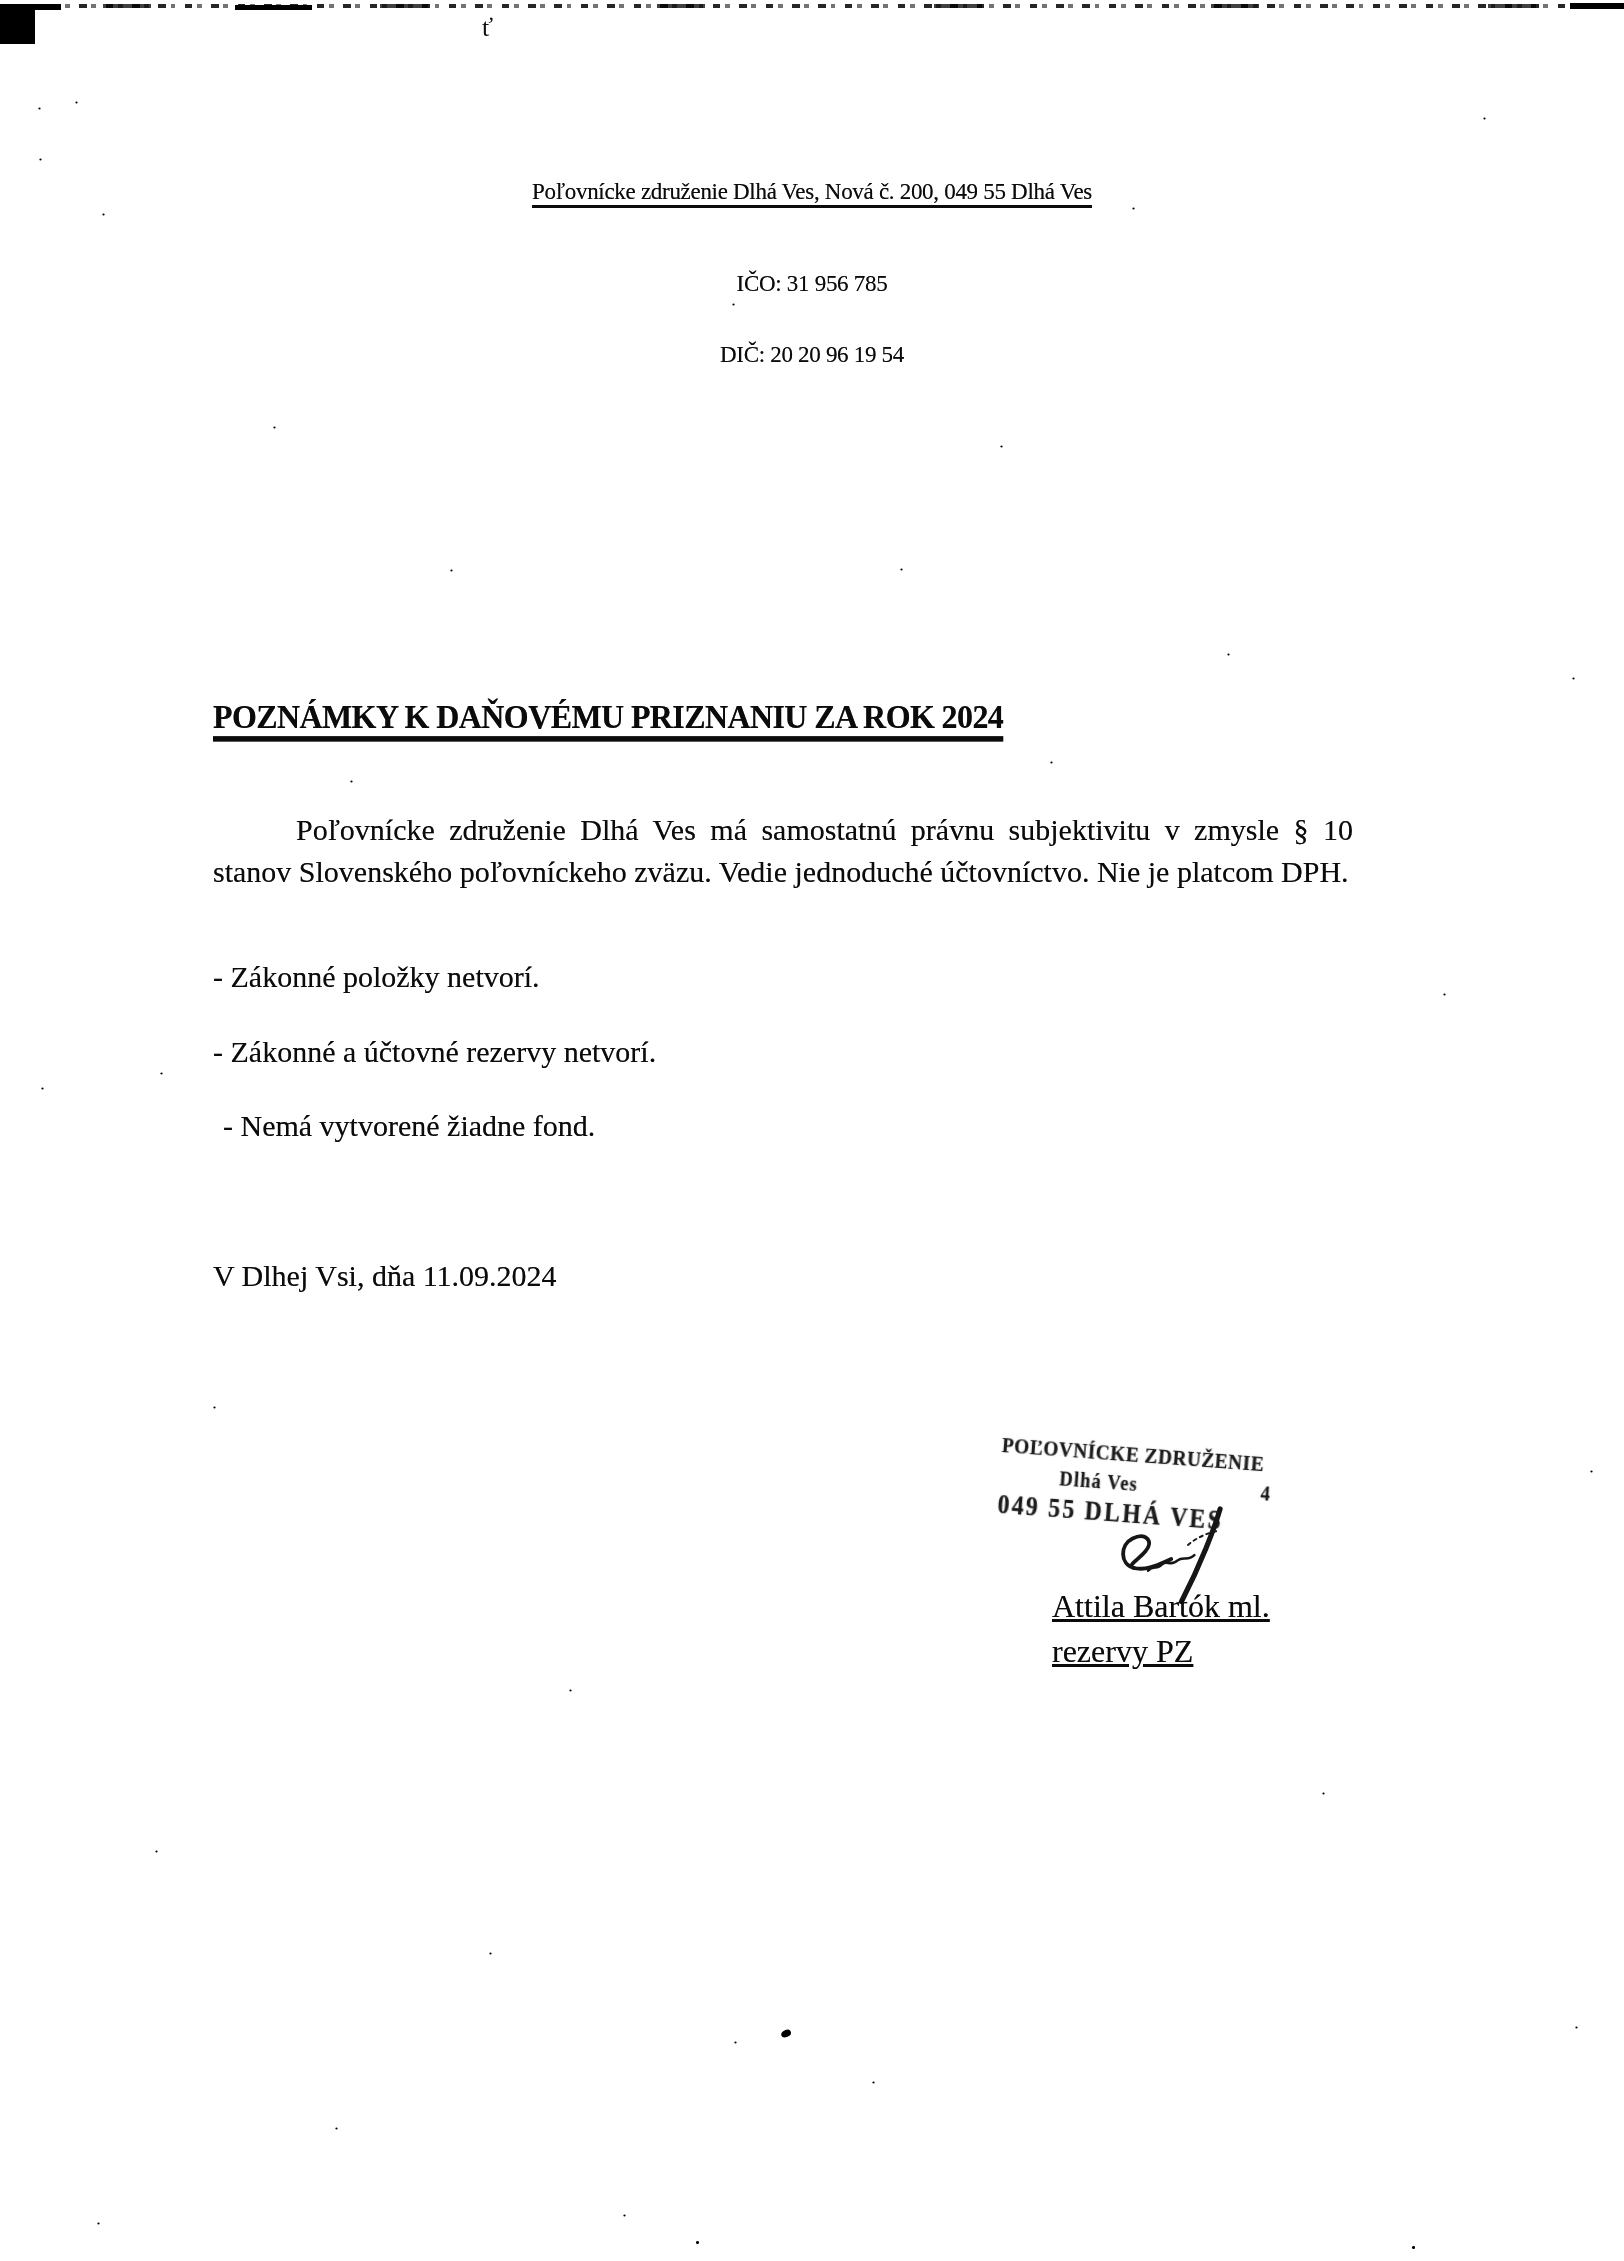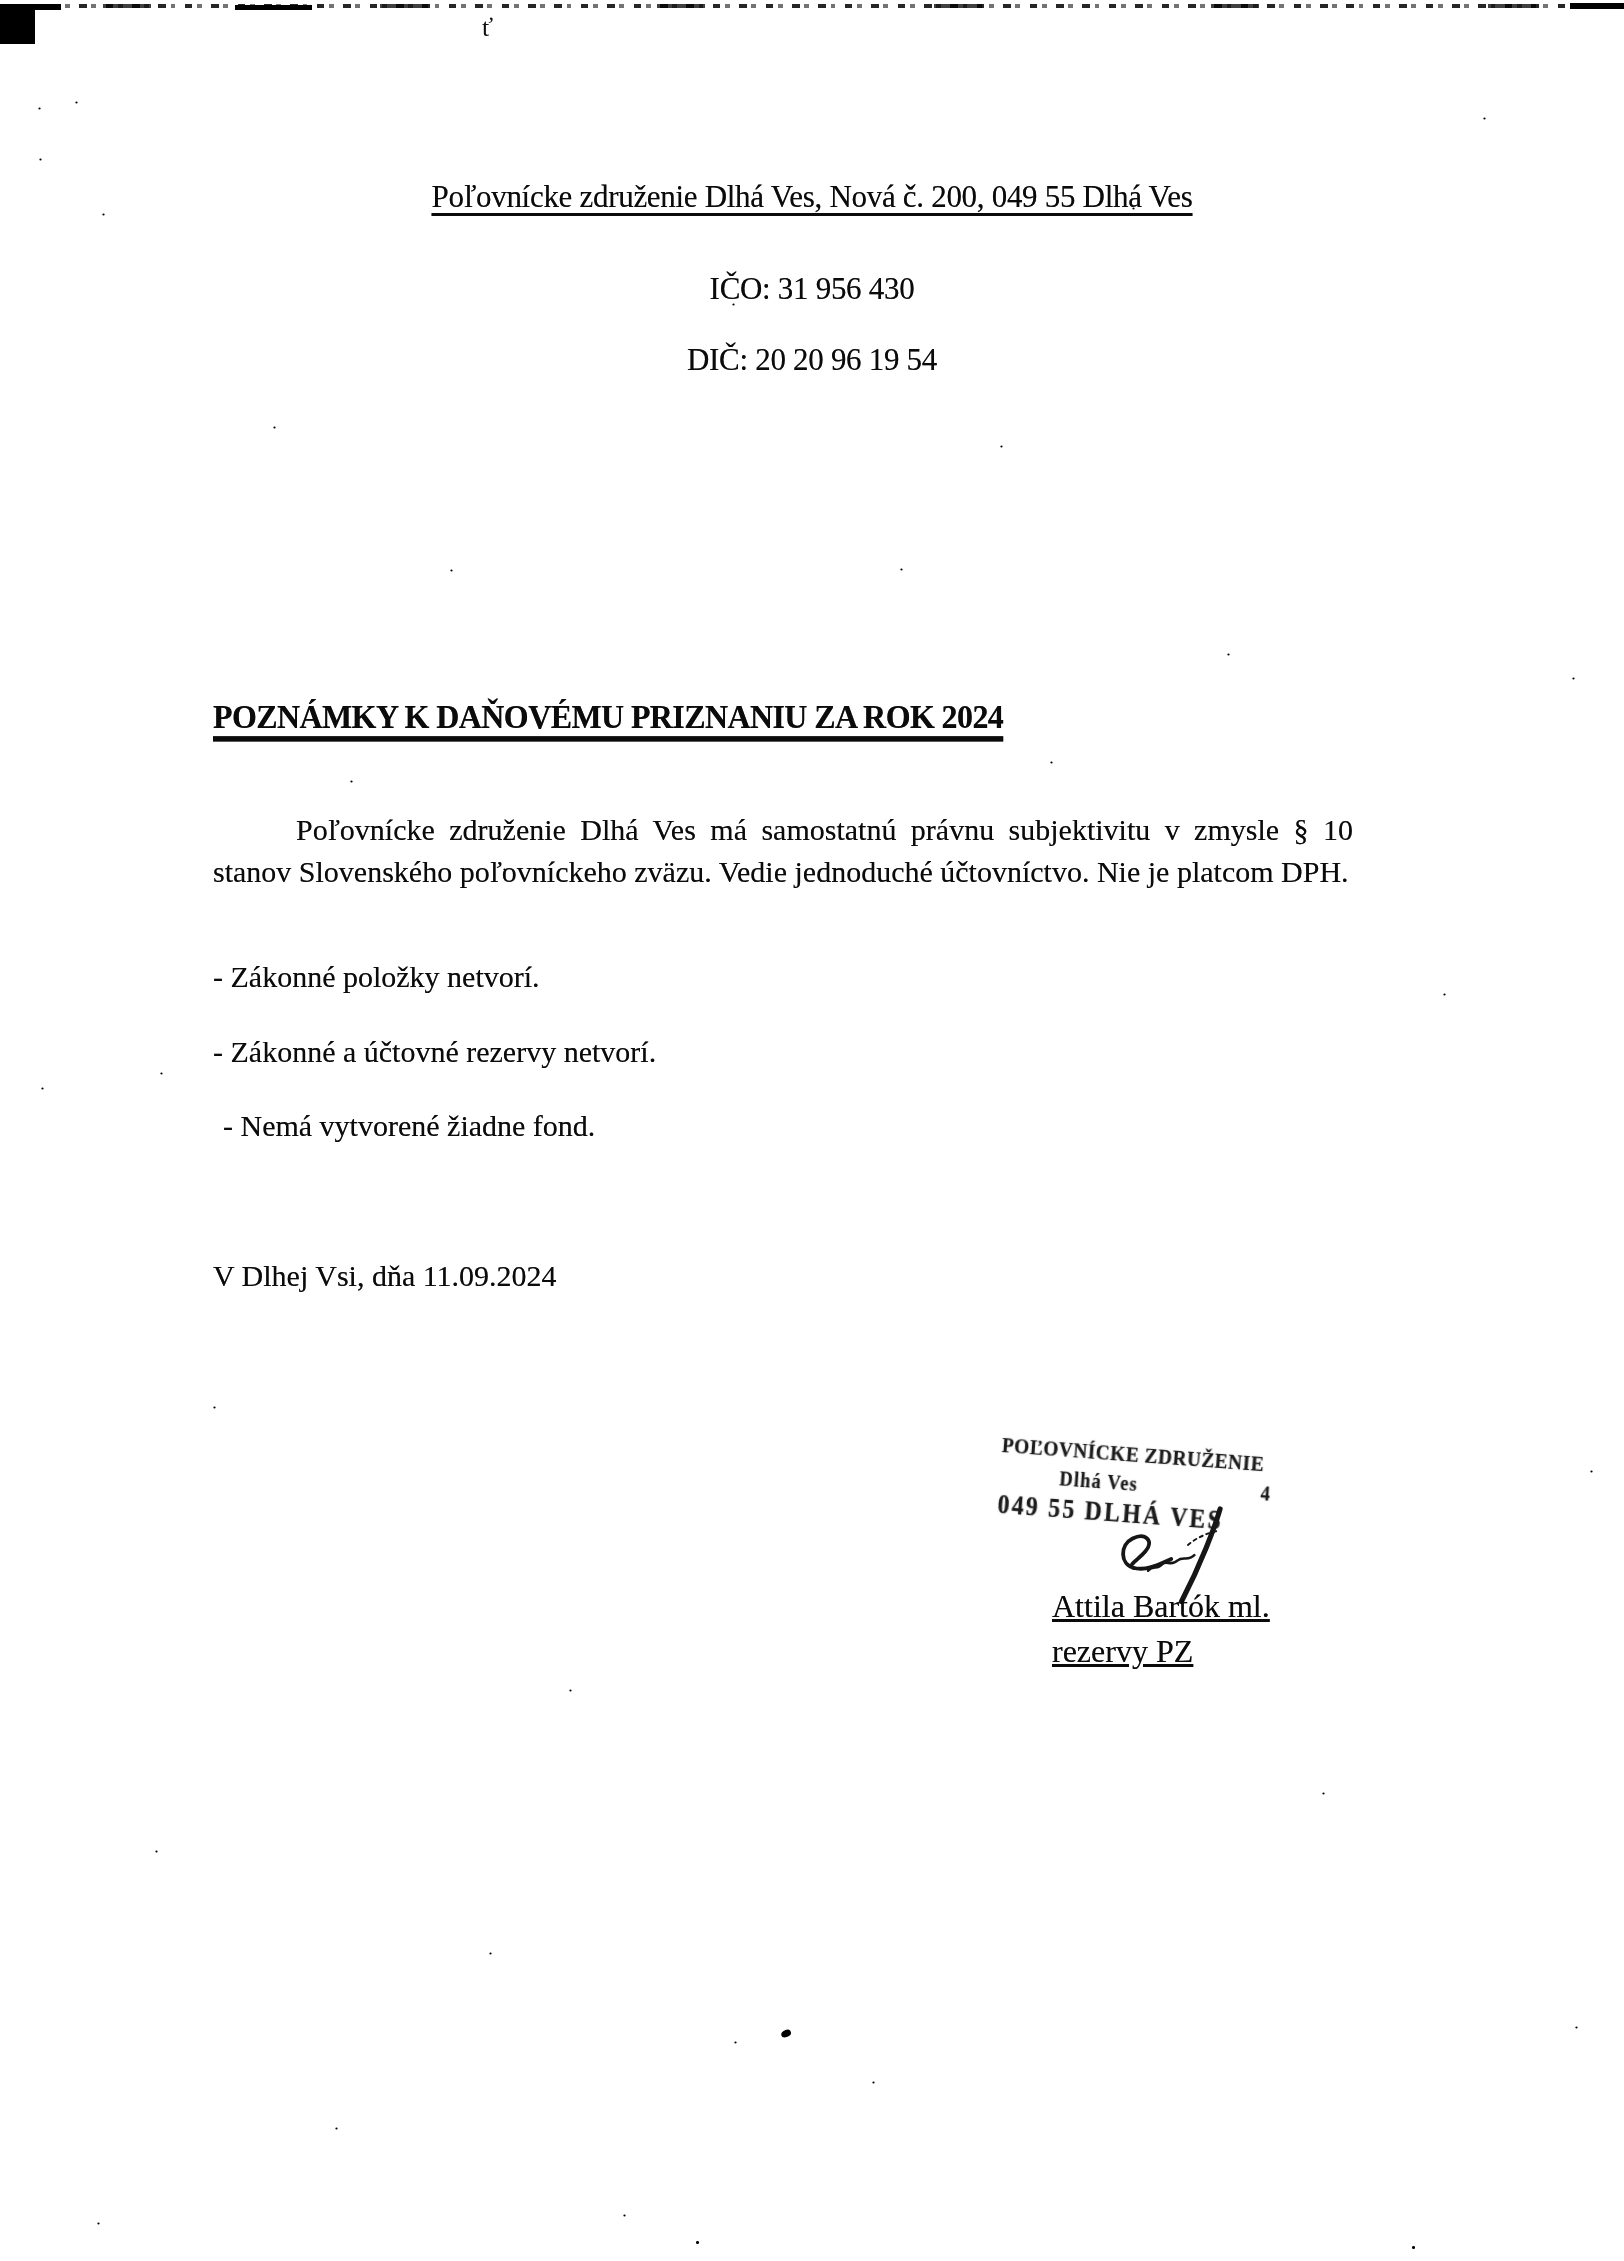--- a/index.html
+++ b/index.html
@@ -34,21 +34,21 @@
       1001px 446px 0 0.6px #000, 1133px 208px 0 0.6px #000, 1484px 118px 0 0.6px #000,
       1573px 678px 0 0.6px #000, 1228px 654px 0 0.6px #000, 1051px 762px 0 0.6px #000,
       1444px 994px 0 0.6px #000, 214px 1407px 0 0.6px #000, 570px 1690px 0 0.6px #000,
       1323px 1793px 0 0.6px #000, 1591px 1471px 0 0.6px #000, 156px 1851px 0 0.6px #000,
       336px 2128px 0 0.6px #000, 697px 2242px 0 1px #000, 1413px 2247px 0 1px #000,
       98px 2223px 0 0.6px #000, 624px 2215px 0 0.6px #000, 873px 2082px 0 0.6px #000,
       1576px 2027px 0 0.6px #000, 490px 1953px 0 0.6px #000, 735px 2042px 0 0.6px #000;
   }
   
   .ink{text-shadow:0 0 0.6px rgba(0,0,0,.55);}
-  .center-line{position:absolute;left:0;width:100%;text-align:center;font-size:31px;letter-spacing:-0.3px;}
+  .center-line{position:absolute;left:0;width:100%;text-align:center;font-size:23px;letter-spacing:-0.3px;}
   .org-line{top:179px;}
   .org-line span{text-decoration:underline;text-decoration-thickness:3.2px;text-underline-offset:6.4px;}
   .ico-line{top:271px;}
   .dic-line{top:342px;}
   .doc-title{
     position:absolute;left:213px;top:697px;
     font-size:32px;font-weight:700;letter-spacing:-0.6px;
     text-decoration:underline;text-decoration-thickness:5.2px;text-underline-offset:8.4px;
     transform:scaleY(1.06);transform-origin:left top;
   }
@@ -86,21 +86,21 @@
   <div class="edge-top-thick-mid"></div>
   <div class="edge-top-thick-right"></div>
   <div class="corner-blob"></div>
   <span class="corner-glyph">ť</span>
   <div class="speck-blob"></div>
   <div class="specks"></div>
 
   <div class="center-line org-line ink">
     <span>Poľovnícke združenie Dlhá Ves, Nová č. 200, 049 55 Dlhá Ves</span>
   </div>
-  <div class="center-line ico-line ink">IČO: 31 956 430</div>
+  <div class="center-line ico-line ink">IČO: 31 956 785</div>
   <div class="center-line dic-line ink">DIČ: 20 20 96 19 54</div>
 
   <div class="doc-title ink">POZNÁMKY K DAŇOVÉMU PRIZNANIU ZA ROK 2024</div>
 
   <div class="para ink">Poľovnícke združenie Dlhá Ves má samostatnú právnu subjektivitu v zmysle § 10 stanov Slovenského poľovníckeho zväzu. Vedie jednoduché účtovníctvo. Nie je platcom DPH.</div>
 
   <div class="bullet bullet-1 ink">- Zákonné položky netvorí.</div>
   <div class="bullet bullet-2 ink">- Zákonné a účtovné rezervy netvorí.</div>
   <div class="bullet bullet-3 ink">- Nemá vytvorené žiadne fond.</div>
 

